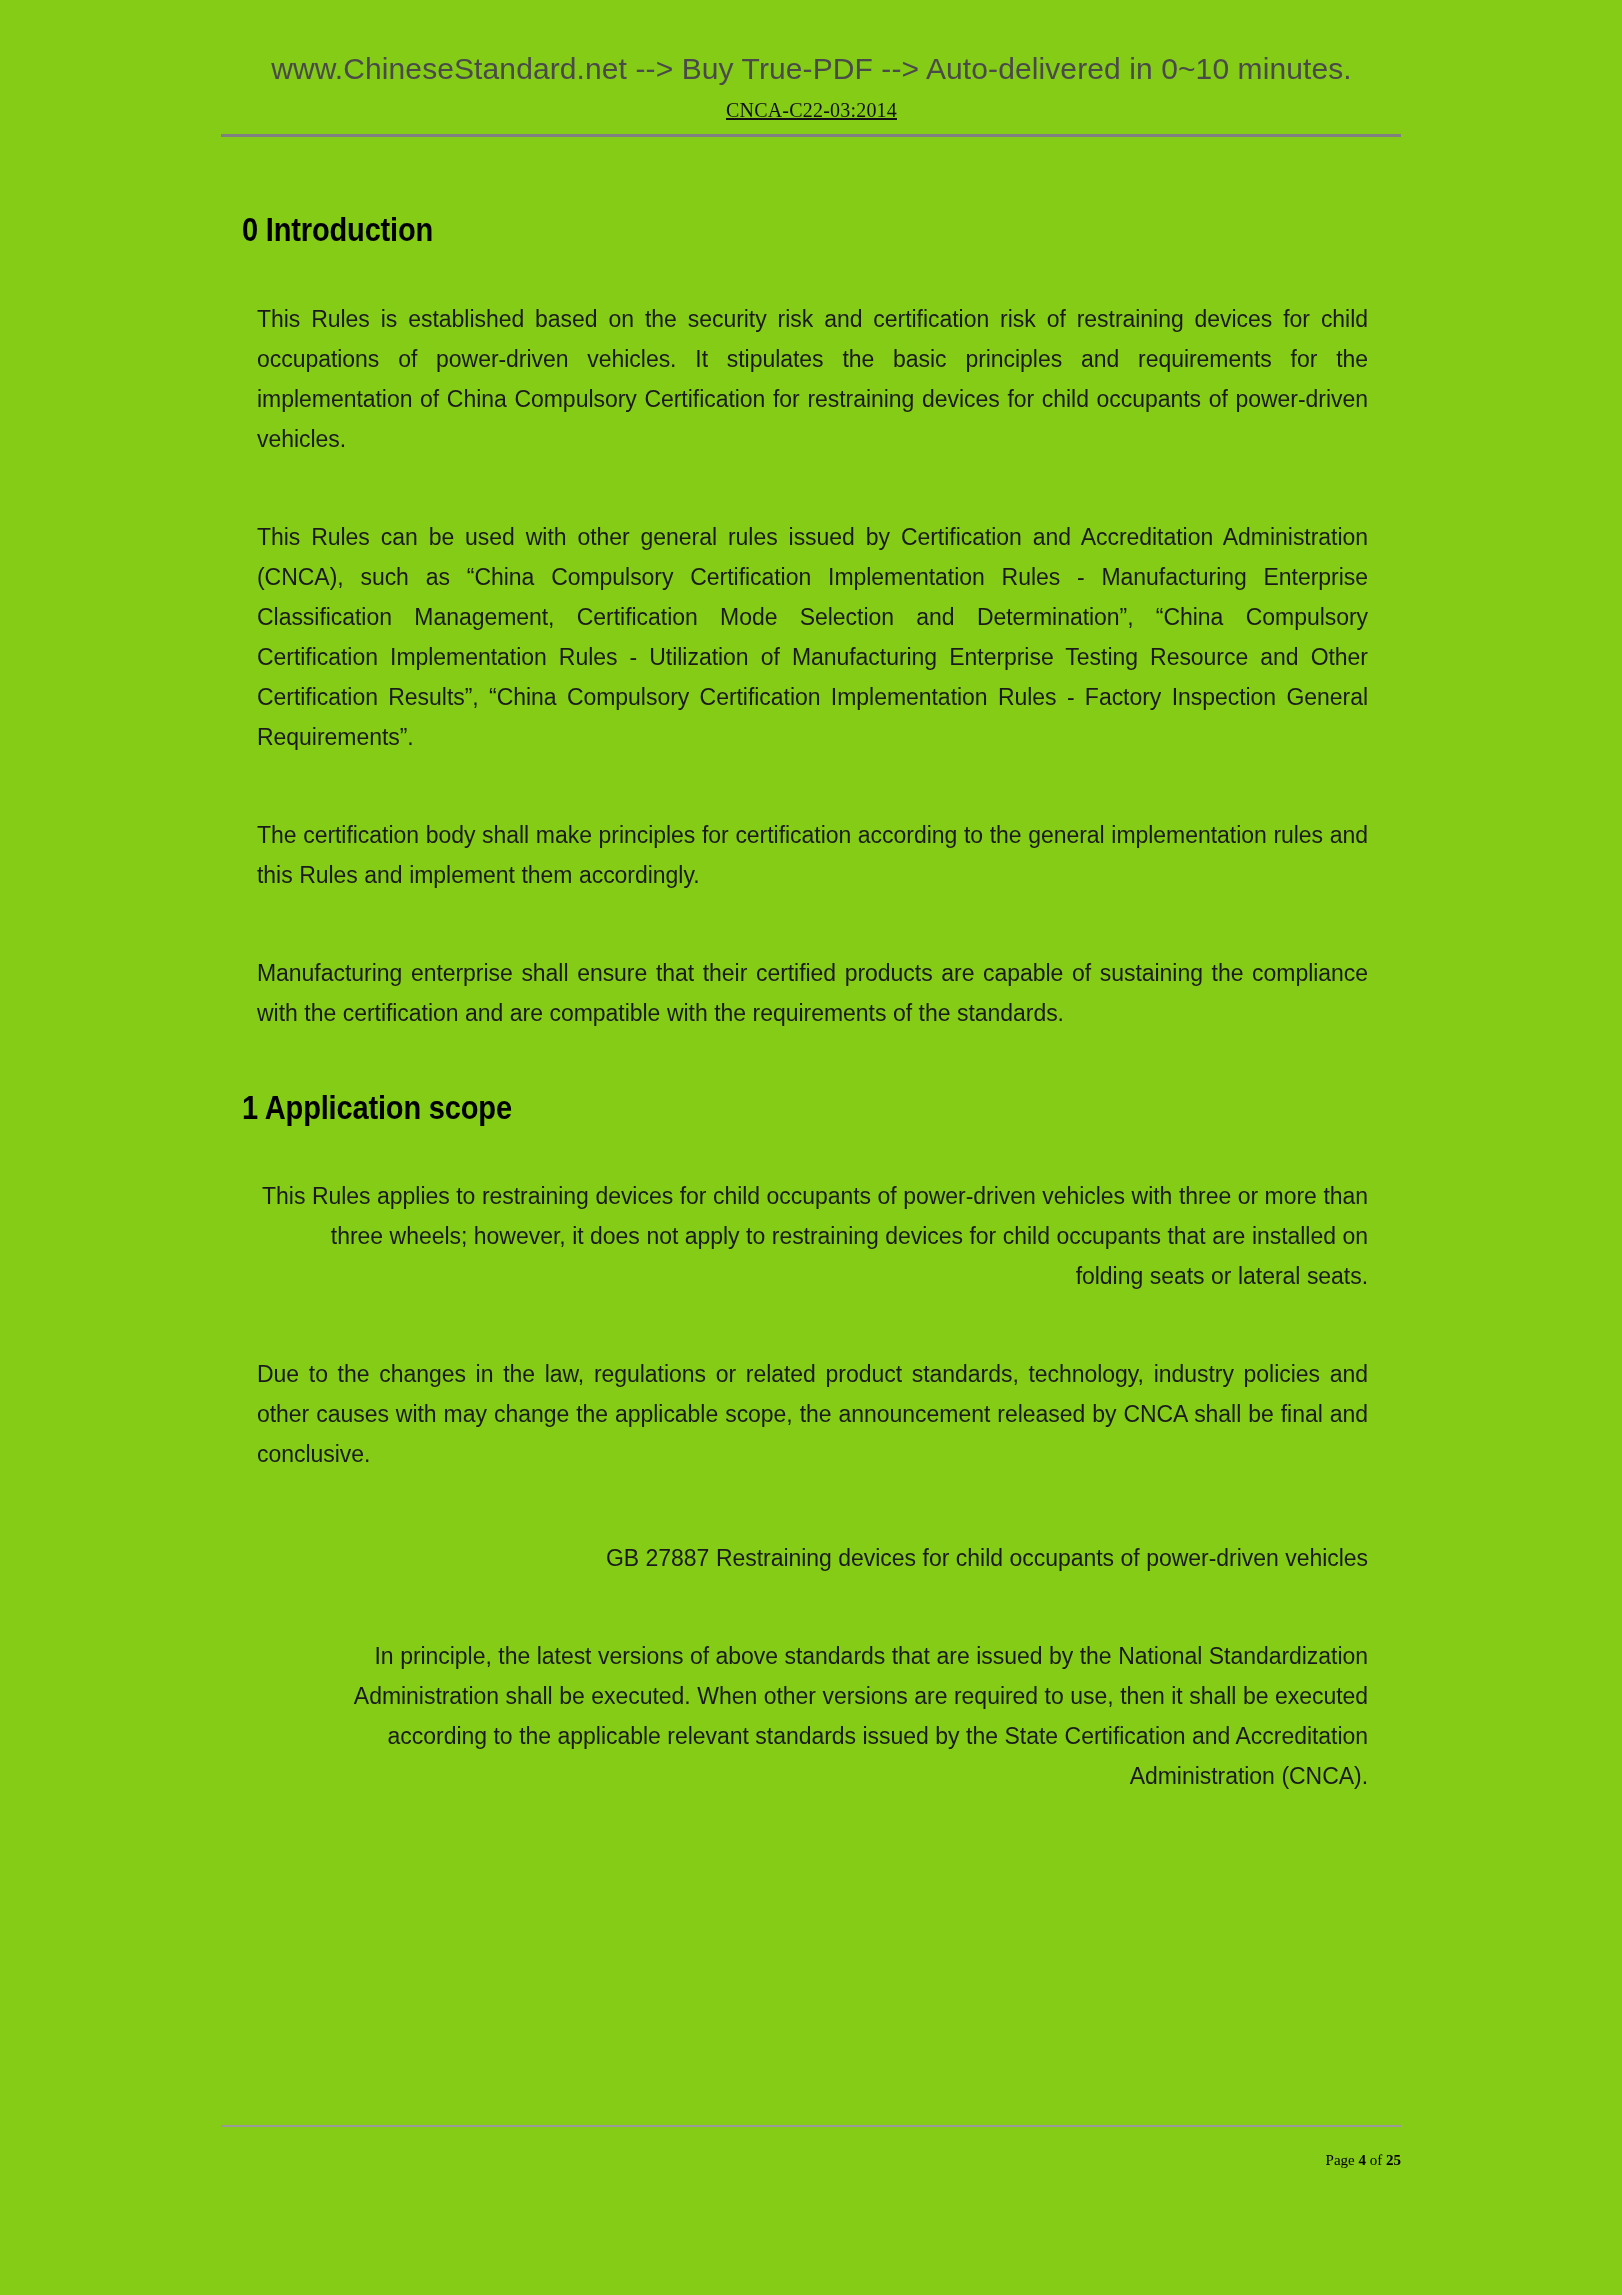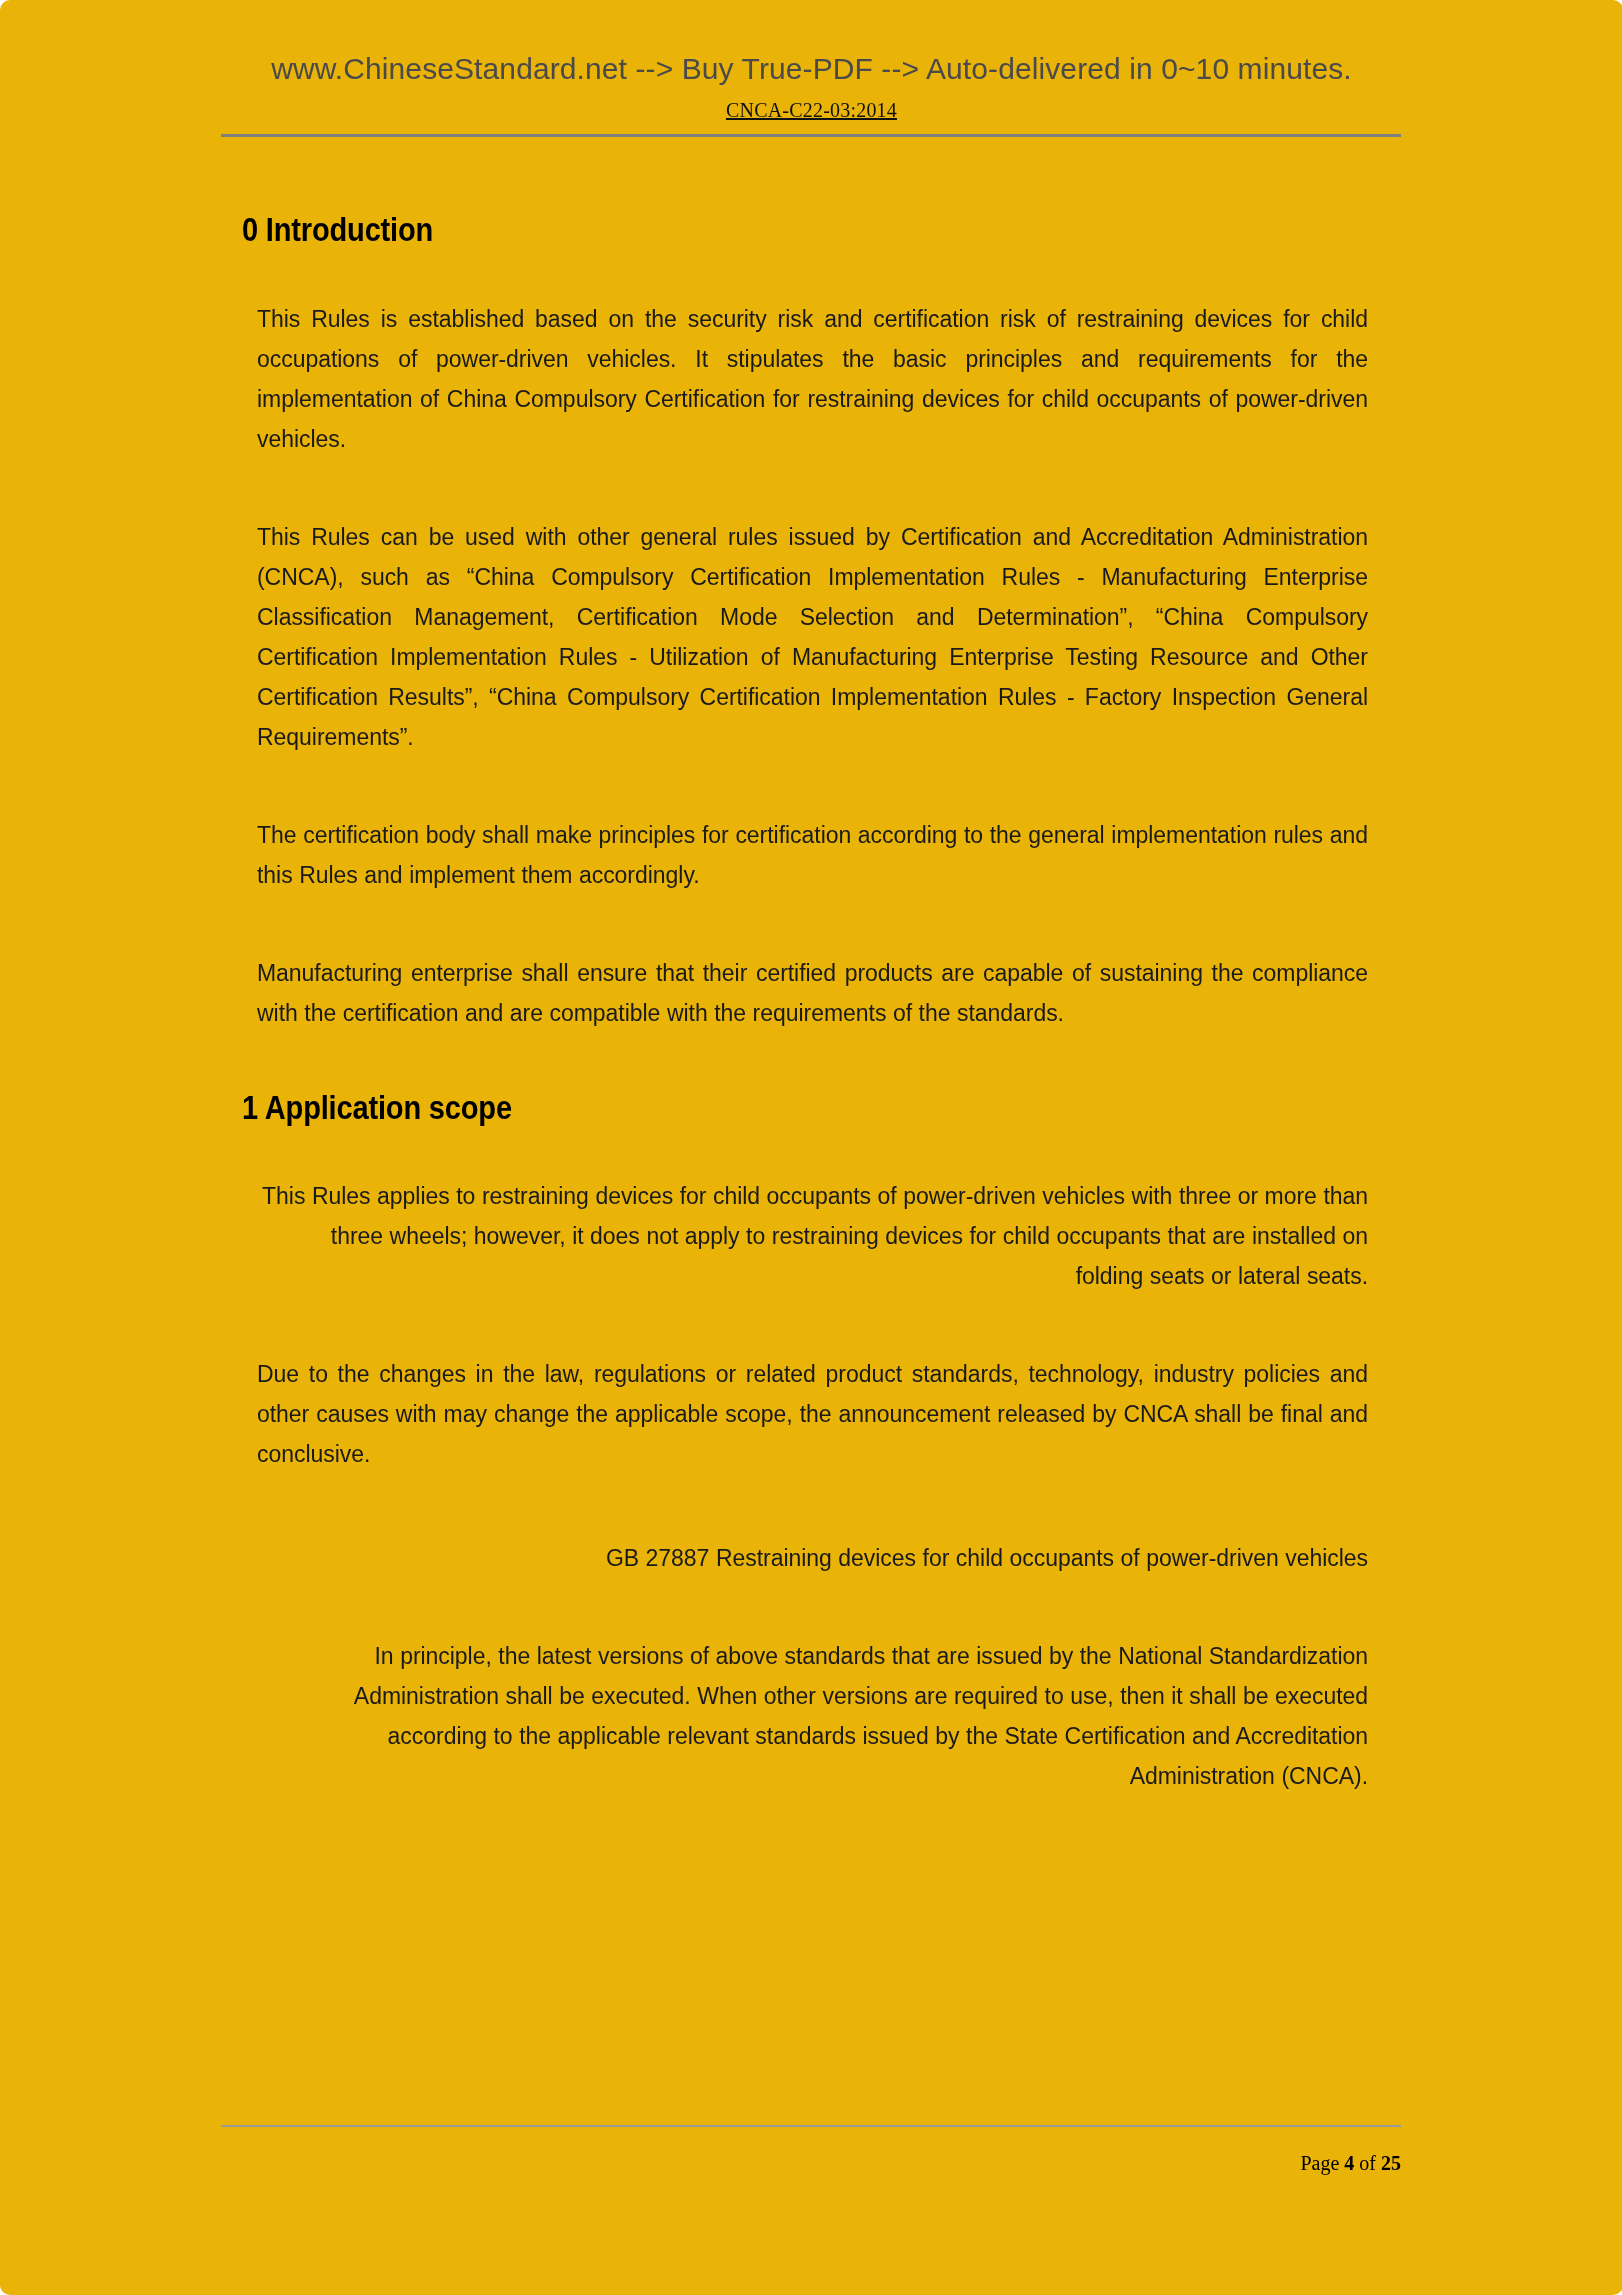--- a/index.html
+++ b/index.html
@@ -6,24 +6,23 @@
   html, body {
     margin: 0;
     padding: 0;
     background: #ffffff;
   }
 
   .page {
     position: relative;
     width: 1623px;
     height: 2295px;
-    background: #eab308;
+    background: #84cc16;
     overflow: hidden;
     font-family: "Liberation Sans", sans-serif;
-    border-radius: 10px;
     -webkit-font-smoothing: antialiased;
   }
 
   
   .header {
     position: absolute;
     left: 0;
     top: 0;
     width: 100%;
     height: 146px;
@@ -128,21 +127,21 @@
     width: 1180px;
     height: 1.7px;
     background: #9a9a9a;
   }
 
   .page-number {
     position: absolute;
     right: 222px;
     top: 40px;
     font-family: "Liberation Serif", serif;
-    font-size: 20px;
+    font-size: 15px;
     color: #000000;
     white-space: nowrap;
   }
 
   .page-number .num {
     font-weight: bold;
   }
 </style>
 </head>
 <body>

